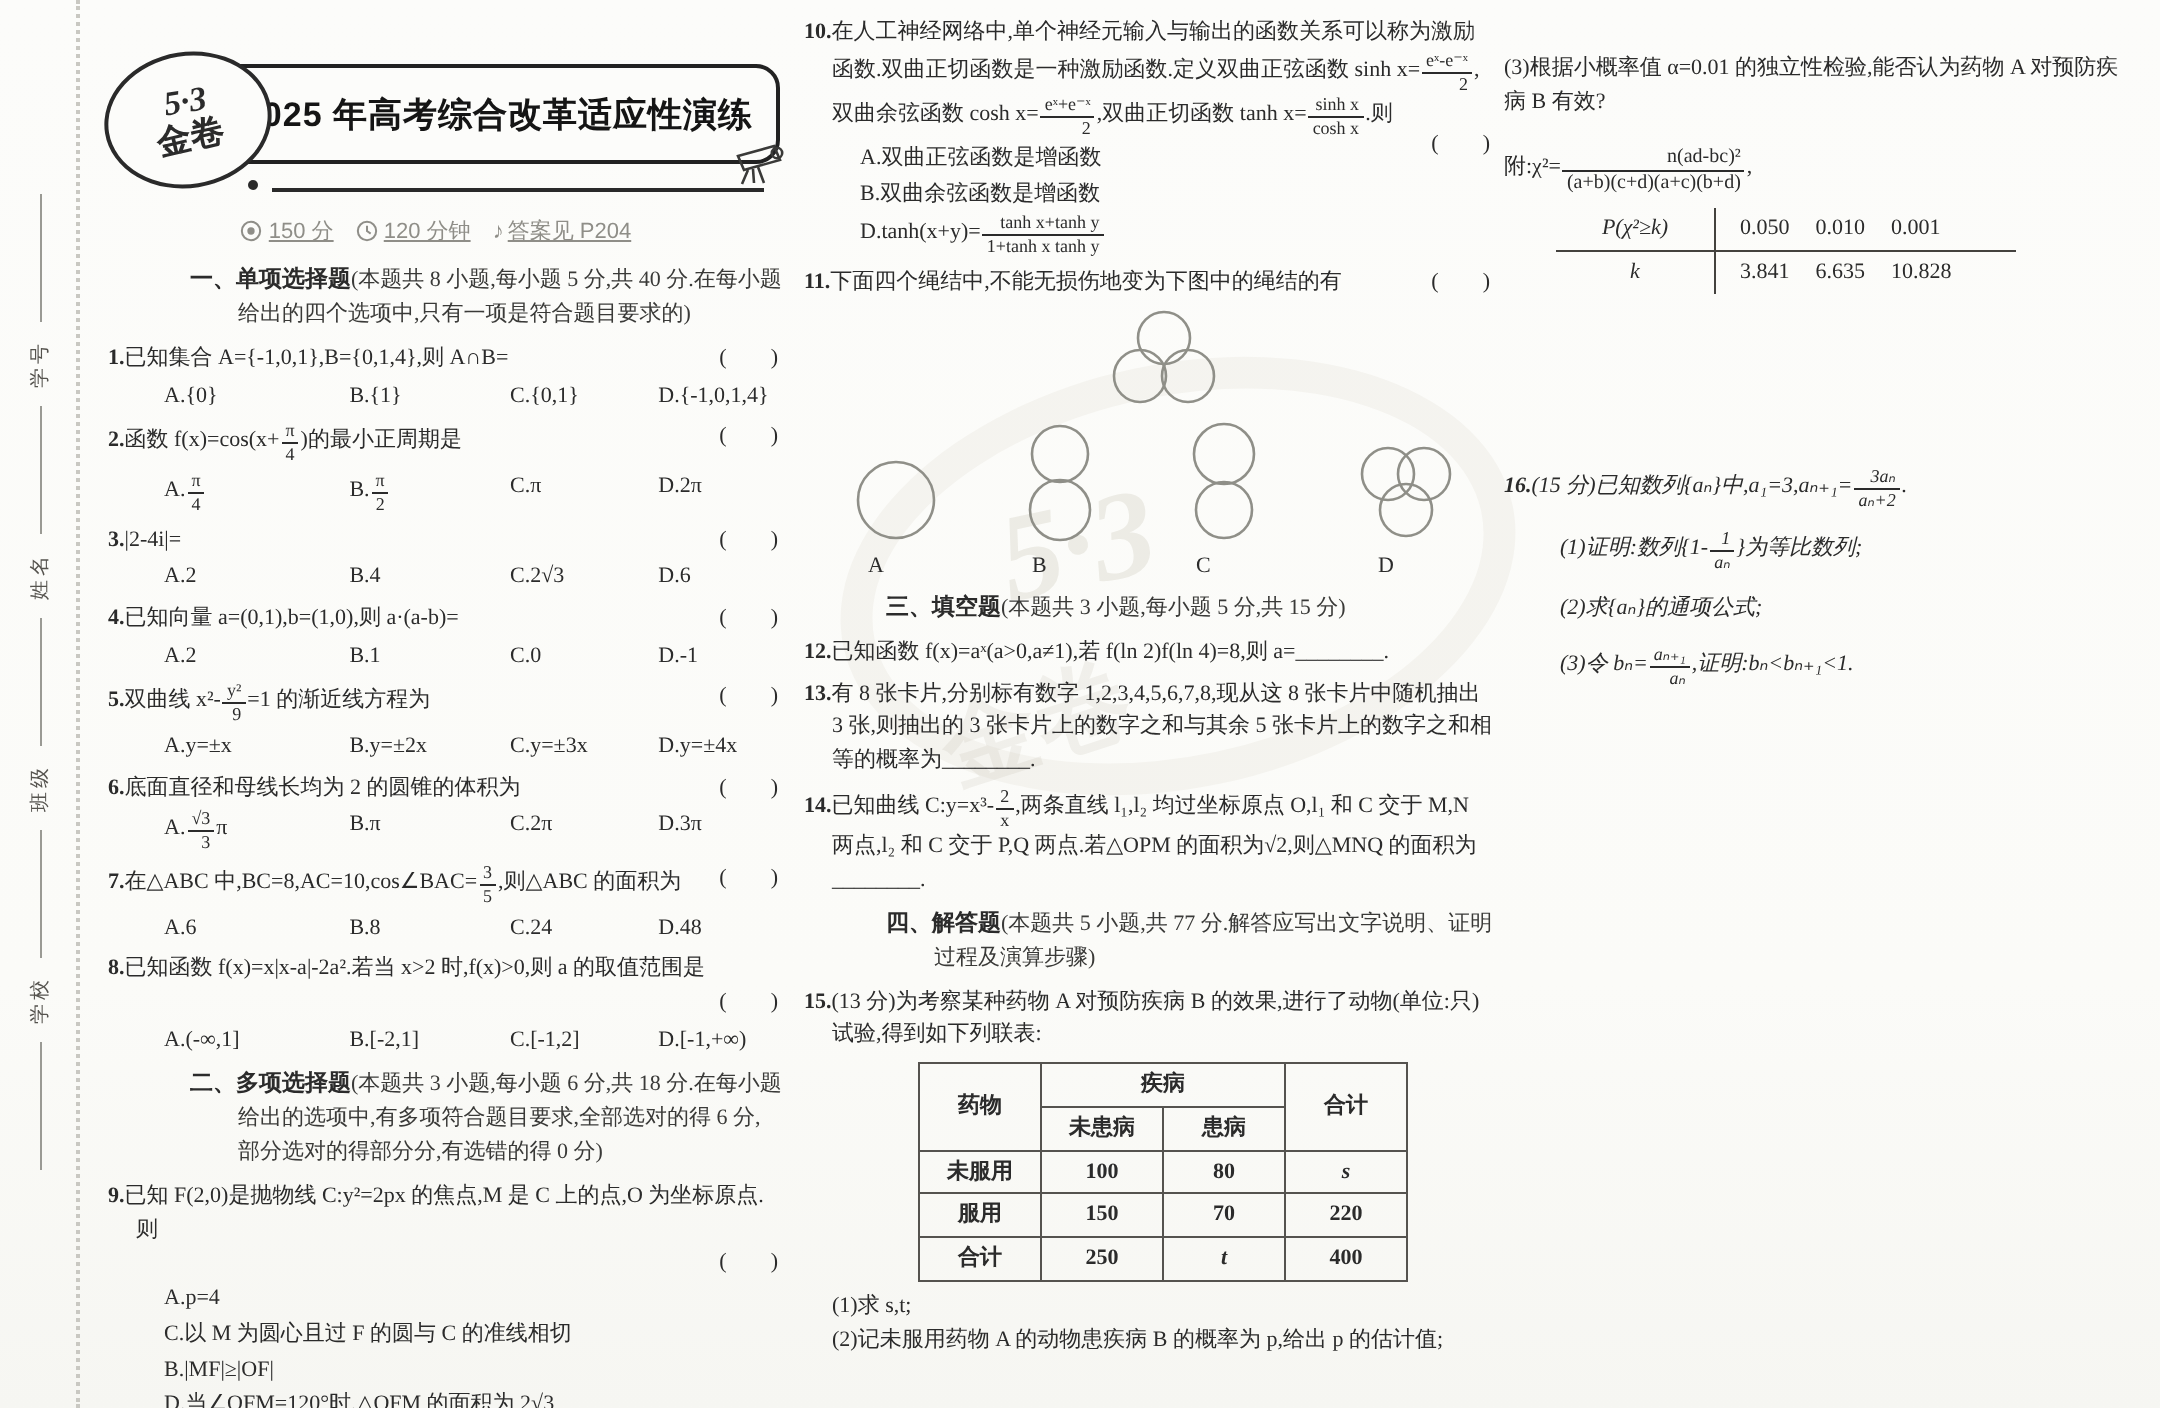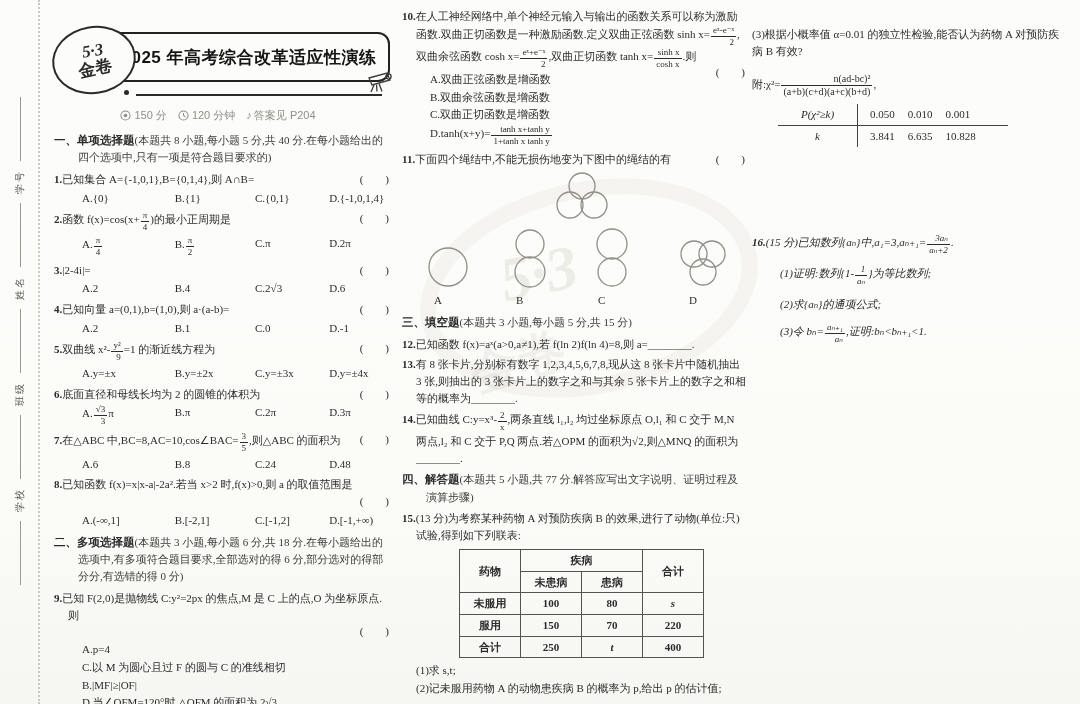--- a/index.html
+++ b/index.html
@@ -24,29 +24,29 @@
   .logo-l2{font-size:17px;font-weight:bold;line-height:1.15;transform:rotate(-4deg);}
   .titlebox{position:absolute;left:56px;top:12px;width:278px;height:46px;border:2.5px solid #222;border-radius:12px;
     background:#fcfcfa;z-index:2;display:flex;align-items:center;justify-content:center;}
   .titletext{font-family:"Liberation Sans","DejaVu Sans",sans-serif;font-weight:bold;font-size:17px;letter-spacing:0.5px;color:#151515;}
   .scrollicon{position:absolute;right:-6px;bottom:-14px;z-index:4;}
   .swash{position:absolute;left:84px;top:74px;width:246px;border-bottom:2px solid #2a2a2a;}
   .swash-dot{position:absolute;left:72px;top:70px;width:5px;height:5px;border-radius:50%;background:#2a2a2a;}
   .meta{position:absolute;left:0;top:88px;width:340px;text-align:center;font-size:11px;color:#8f8e88;
     font-family:"Liberation Sans","DejaVu Sans",sans-serif;white-space:nowrap;}
   .meta svg{vertical-align:-2px;margin-right:2px;}
-  .mu{margin:0 8px 0 1px;text-align:right;}
+  .mu{text-decoration:underline;margin:0 8px 0 1px;text-align:right;}
   .mnote{color:#8f8e88;margin-right:1px;}
   
   .col{position:absolute;font-size:11px;line-height:1.52;}
   .col1{left:54px;top:127px;width:337px;}
   .col2{left:402px;top:8px;width:345px;}
   .col3{left:752px;top:26px;width:314px;}
   .sechead{font-weight:bold;padding-left:24px;text-indent:-24px;margin-top:5px;
-    font-family:"Liberation Sans","DejaVu Sans",sans-serif;font-size:11.5px;}
+    font-family:"Liberation Sans","DejaVu Sans",sans-serif;font-size:11.5px;margin-left:41px;}
   .sechead .desc{font-weight:normal;font-family:"Liberation Serif","DejaVu Sans",serif;color:#3a3a38;font-size:11px;}
   .q{position:relative;margin-top:4px;padding-left:14px;text-indent:-14px;}
   .qnum{font-weight:bold;}
   .brk{position:absolute;right:2px;top:0;}
   .brline{text-align:right;padding-right:2px;text-indent:0;}
   .opts4{display:grid;grid-template-columns:30% 26% 24% 20%;padding-left:14px;text-indent:0;margin-top:2px;}
   .optrow{padding-left:14px;text-indent:0;margin-top:1px;}
   .fr{display:inline-block;vertical-align:-0.75em;text-align:right;font-size:9px;line-height:1.2;margin:0 1px;text-indent:0;}
   .fn{display:block;border-bottom:1px solid #2b2b2b;padding:0 2px;}
   .fd{display:block;padding:0 2px;}
@@ -214,21 +214,20 @@
       <div class="optrow">B.|MF|≥|OF|</div>
       <div class="optrow">D.当∠OFM=120°时,△OFM 的面积为 2√3</div>
     </div>
   </div>
 
   <div class="col col2">
     <div class="q" style="margin-top:0">
       <span class="qnum">10.</span><span>在人工神经网络中,单个神经元输入与输出的函数关系可以称为激励函数.双曲正切函数是一种激励函数.定义双曲正弦函数 sinh x=</span><span class="fr"><span class="fn">eˣ-e⁻ˣ</span><span class="fd">2</span></span><span>,双曲余弦函数 cosh x=</span><span class="fr"><span class="fn">eˣ+e⁻ˣ</span><span class="fd">2</span></span><span>,双曲正切函数 tanh x=</span><span class="fr"><span class="fn">sinh x</span><span class="fd">cosh x</span></span><span>.则</span><span class="brk" style="top:56px">(　　)</span>
       <div class="optrow">A.双曲正弦函数是增函数</div>
       <div class="optrow">B.双曲余弦函数是增函数</div>
-      <div class="optrow">C.双曲正切函数是增函数</div>
       <div class="optrow"><span>D.tanh(x+y)=</span><span class="fr"><span class="fn">tanh x+tanh y</span><span class="fd">1+tanh x tanh y</span></span></div>
     </div>
 
     <div class="q">
       <span class="qnum">11.</span><span>下面四个绳结中,不能无损伤地变为下图中的绳结的有</span><span class="brk">(　　)</span>
       <div class="knot-ref">
         <svg width="70" height="54" viewBox="0 0 70 54" fill="none" stroke="#8f8f88" stroke-width="1.3">
           <circle cx="35" cy="15" r="13"></circle>
             <circle cx="23" cy="34" r="13"></circle>
             <circle cx="47" cy="34" r="13"></circle>

